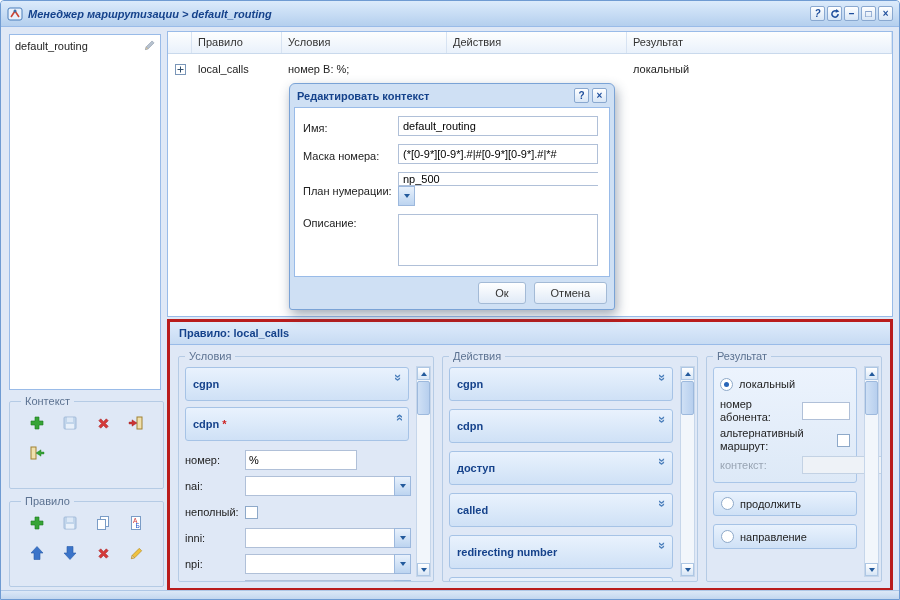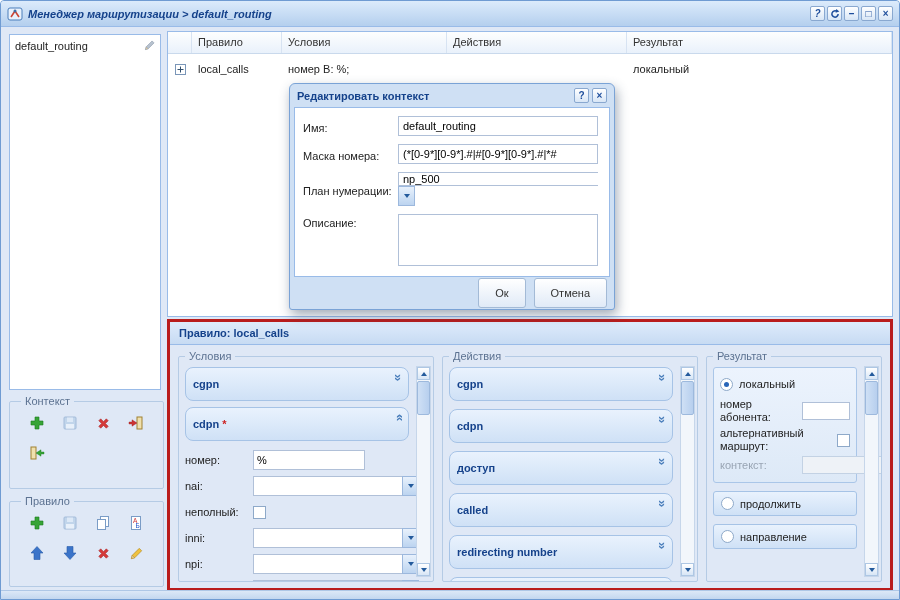--- a/index.html
+++ b/index.html
@@ -52,30 +52,30 @@
     border:3px solid #b91c1c; background:#dfe8f6; overflow:hidden; }
   .rp-header { height:23px; background:linear-gradient(#deebfb,#c7dbf3);
     border-bottom:1px solid #99bbe8; color:#15428b; font-weight:bold;
     display:flex; align-items:center; padding:0 9px; }
   .rp-body { display:flex; gap:8px; padding:5px 8px 0; align-items:flex-start; }
   fieldset.panel-fs { border:1px solid #b5cbe5; border-radius:2px; padding:2px 6px 4px;
     overflow:hidden; position:relative; height:232px; background:transparent; }
   .fs-cond { width:256px; } .fs-act { width:256px; } .fs-res { flex:1; }
   .fs-inner { padding-right:18px; }
 
-  .cbar { height:21px; border:1px solid #a6c3e6; border-radius:8px;
+  .cbar { height:21px; border:1px solid #a6c3e6; border-radius:3px;
     background:linear-gradient(#e9f2fd,#cfe1f6); display:flex; align-items:center;
     padding:16px 7px; color:#15428b; font-weight:bold; margin:3px 0 6px; position:relative; cursor:pointer; }
   .cbar .star { color:#cc2222; margin-left:3px; }
   .chev { position:absolute; right:3px; top:2px; width:14px; text-align:center;
     color:#4a7ebb; font-weight:bold; font-size:13px; transform:rotate(90deg); cursor:pointer; }
   .chev.up { transform:rotate(-90deg); }
 
   .frow { display:flex; align-items:center; height:26px; }
-  .flabel { width:68px; color:#222; }
+  .flabel { width:60px; color:#222; }
   .tinput { height:20px; border:1px solid #b0c0d8; font:11px "Liberation Sans",sans-serif;
     padding:0 3px; width:112px; background:#fff; }
   .combo { display:flex; width:112px; }
   .combo .tinput { flex:1; width:auto; border-right:none; }
   .trigger { width:17px; height:20px; border:1px solid #9cb8dd;
     background:linear-gradient(#e8f1fc,#bcd4f0); display:flex; align-items:center;
     justify-content:center; cursor:pointer; flex:0 0 auto; }
   .tri-down { width:0; height:0; border-left:3px solid transparent; border-right:3px solid transparent; border-top:4px solid #235a9c; }
   .tri-up { width:0; height:0; border-left:3px solid transparent; border-right:3px solid transparent; border-bottom:4px solid #235a9c; }
   .checkbox { width:13px; height:13px; border:1px solid #8ea9c9; background:#fff; display:inline-block; cursor:pointer; }
@@ -118,21 +118,21 @@
   .dlg-body { margin:0 4px; background:#fff; border:1px solid #99bbe8; padding:8px 8px 2px; }
   .drow { display:flex; margin-bottom:8px; align-items:center; }
   .drow.top { align-items:flex-start; }
   .dlabel { width:95px; color:#222; padding-top:3px; }
   .dinput { width:200px; height:20px; border:1px solid #b0c0d8; font:11px "Liberation Sans",sans-serif; padding:0 4px; background:#fff; }
   .dcombo { display:flex; width:200px;flex-direction:column; }
   .dcombo .dinput { flex:1; width:auto; border-right:none; }
   .dtextarea { width:200px; height:52px; border:1px solid #b0c0d8; resize:none;
     font:11px "Liberation Sans",sans-serif; padding:2px 4px; }
   .dlg-footer { height:32px; display:flex; align-items:center; justify-content:flex-end; gap:8px; padding:0 7px; }
-  .btn { height:30px; padding:1px 16px; border:1px solid #a3bad6; border-radius:3px;
+  .btn { height:22px; padding:1px 16px; border:1px solid #a3bad6; border-radius:3px;
     background:linear-gradient(#ffffff,#e0eaf7); color:#333; font:11px "Liberation Sans",sans-serif; cursor:pointer; }
 
   .footer-strip { position:absolute; left:0; right:0; bottom:0; height:9px;
     background:linear-gradient(#dce8f7,#c3d7ef); border-top:1px solid #aec7e6; }
 
   svg { display:block; }
 </style>
 </head>
 <body>
 

